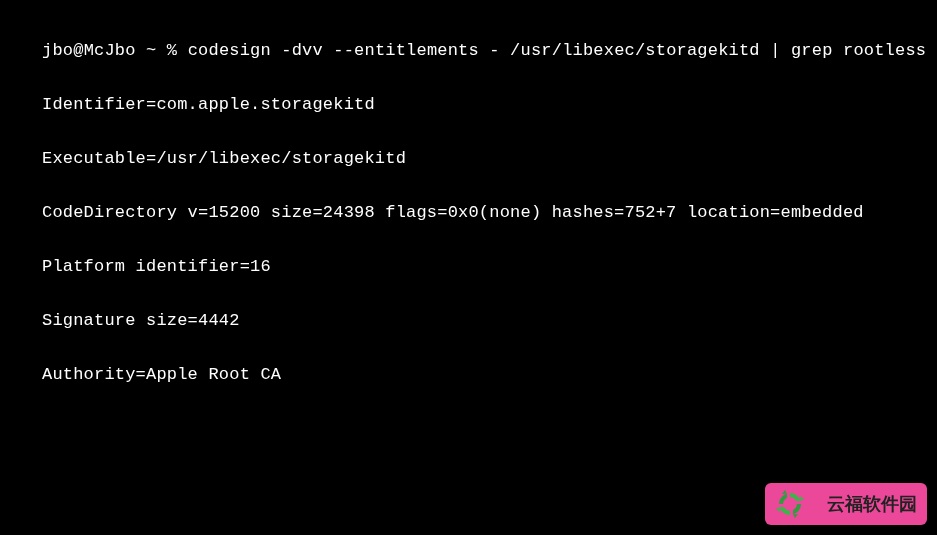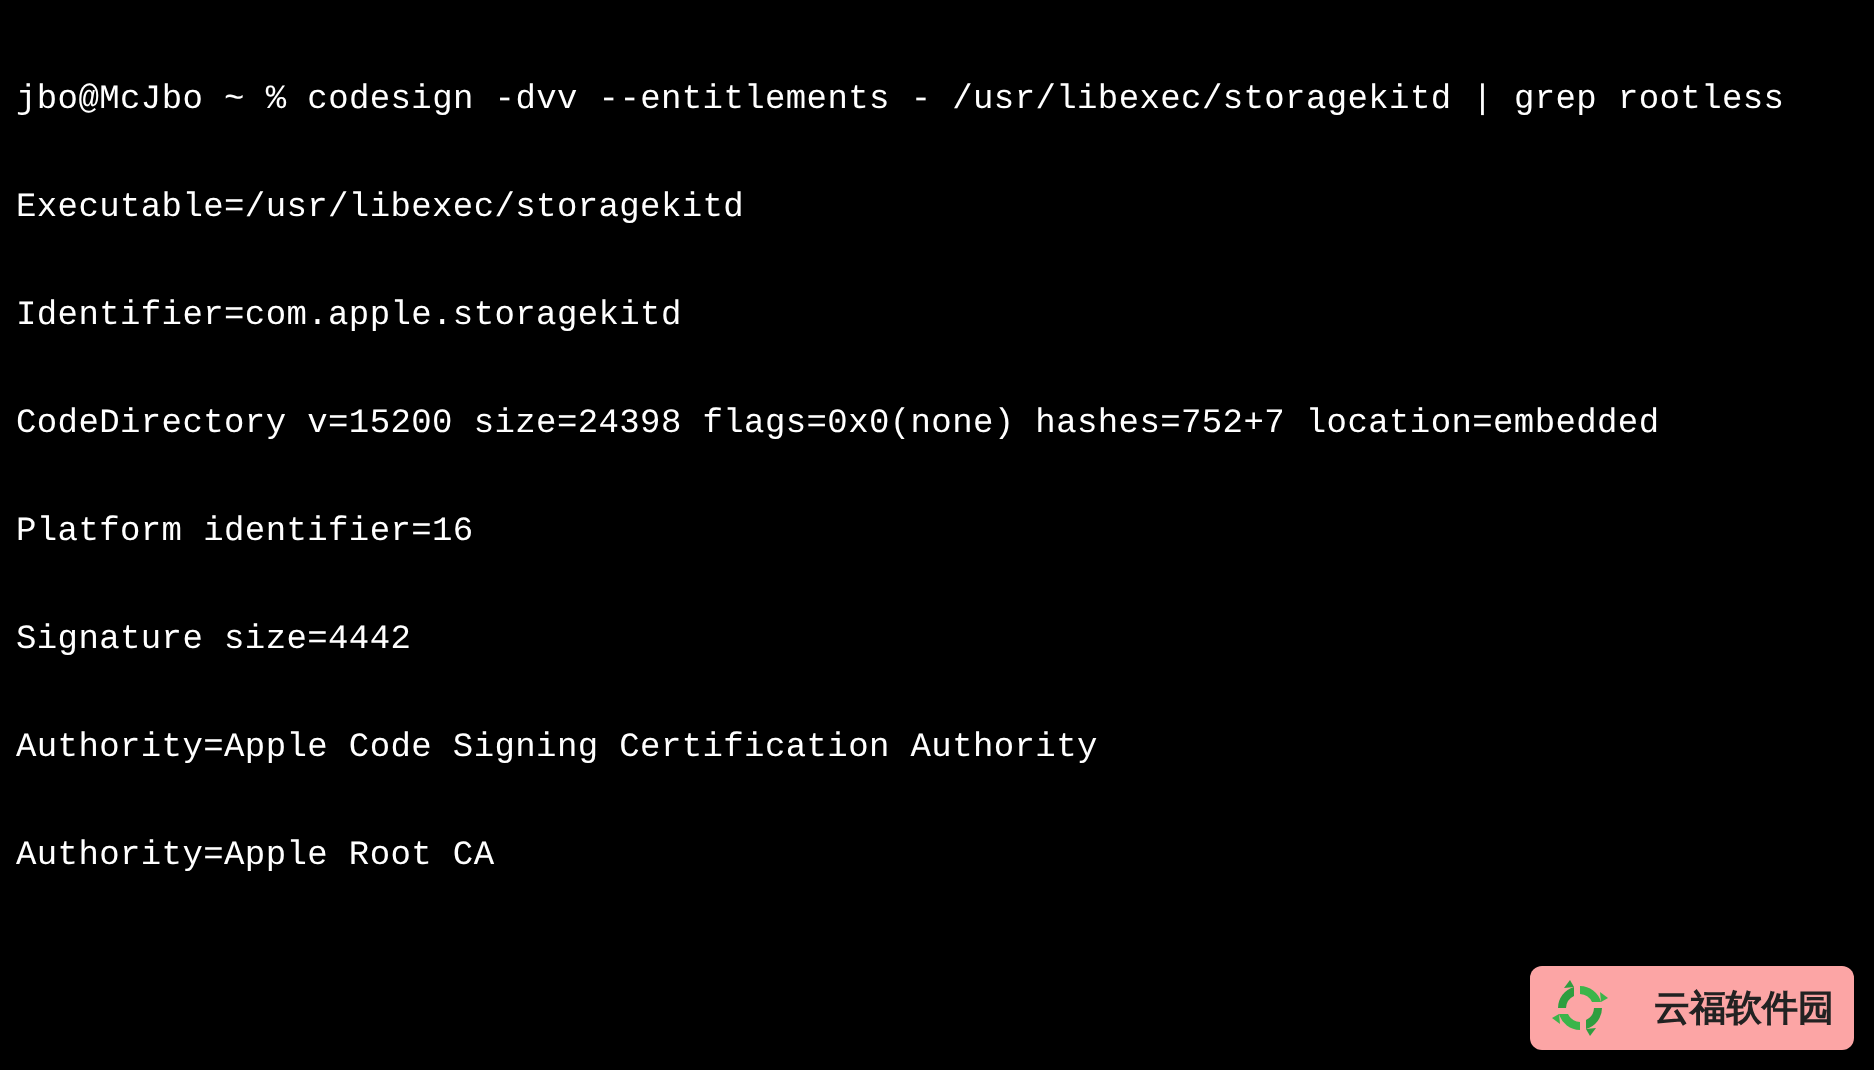--- a/index.html
+++ b/index.html
@@ -10,26 +10,26 @@
     font-size: 17px;
     line-height: 27px;
     color: #fff;
     position: relative;
   }
   .terminal {
     padding: 10px 8px;
     white-space: pre;
     letter-spacing: 0.2px;
   }
-  .line { display: block; }
+  .line { display: block; margin-left: 34px; }
   .watermark {
     position: absolute;
     right: 10px;
     bottom: 10px;
-    background: #fca5a5;
+    background: #ec4899;
     border-radius: 6px;
     padding: 6px 10px;
     display: flex;
     align-items: center;
     gap: 22px;
     box-shadow: 0 1px 4px rgba(0,0,0,0.3);
     justify-content: space-between;
   }
   .watermark .logo-icon svg { display: block; }
   .watermark .wm-text {
@@ -38,26 +38,25 @@
     font-weight: 700;
     font-size: 18px;
     letter-spacing: 0;
   }
 </style>
 </head>
 <body>
 
 <div class="terminal">
 <span class="line"><span>jbo</span>@<span>McJbo</span> <span>~</span> <span>%</span> <span>codesign -dvv --entitlements - /usr/libexec/storagekitd | grep rootless</span></span>
+<span class="line">Identifier=com.apple.storagekitd</span>
 <span class="line">Executable=/usr/libexec/storagekitd</span>
-<span class="line">Identifier=com.apple.storagekitd</span>
 <span class="line">CodeDirectory v=15200 size=24398 flags=0x0(none) hashes=752+7 location=embedded</span>
 <span class="line">Platform identifier=16</span>
 <span class="line">Signature size=4442</span>
-<span class="line">Authority=Apple Code Signing Certification Authority</span>
 <span class="line">Authority=Apple Root CA</span>
 
 
 
 
 
 
 
 
 

